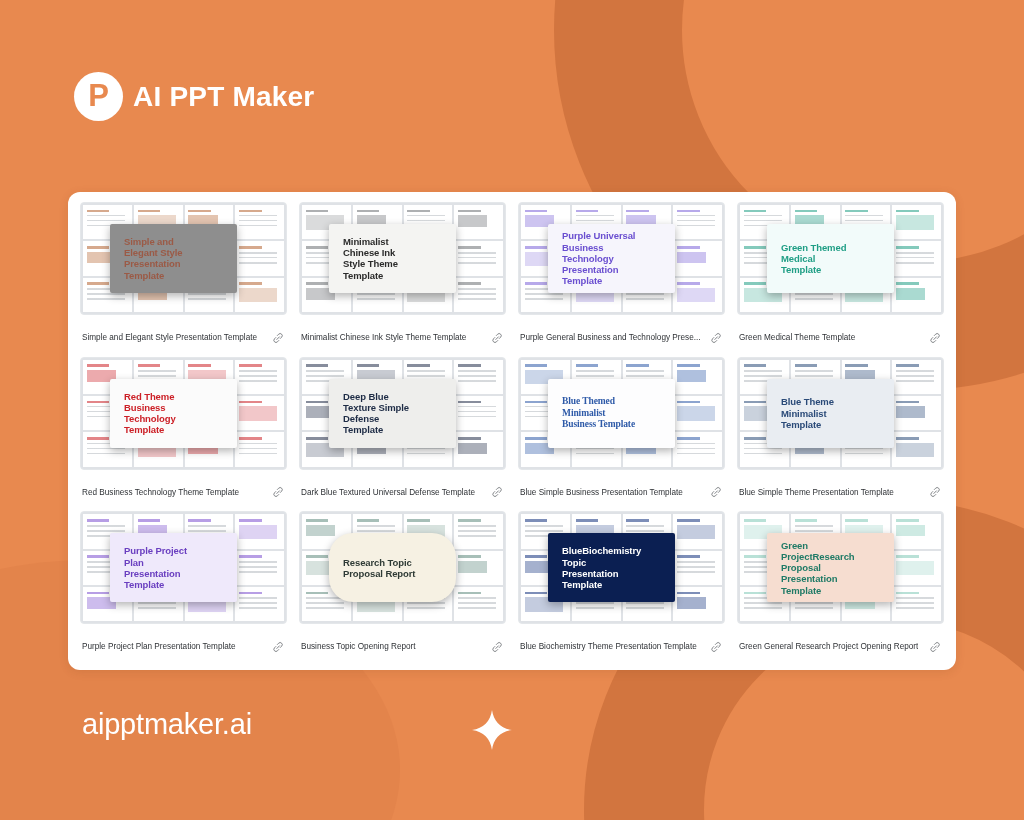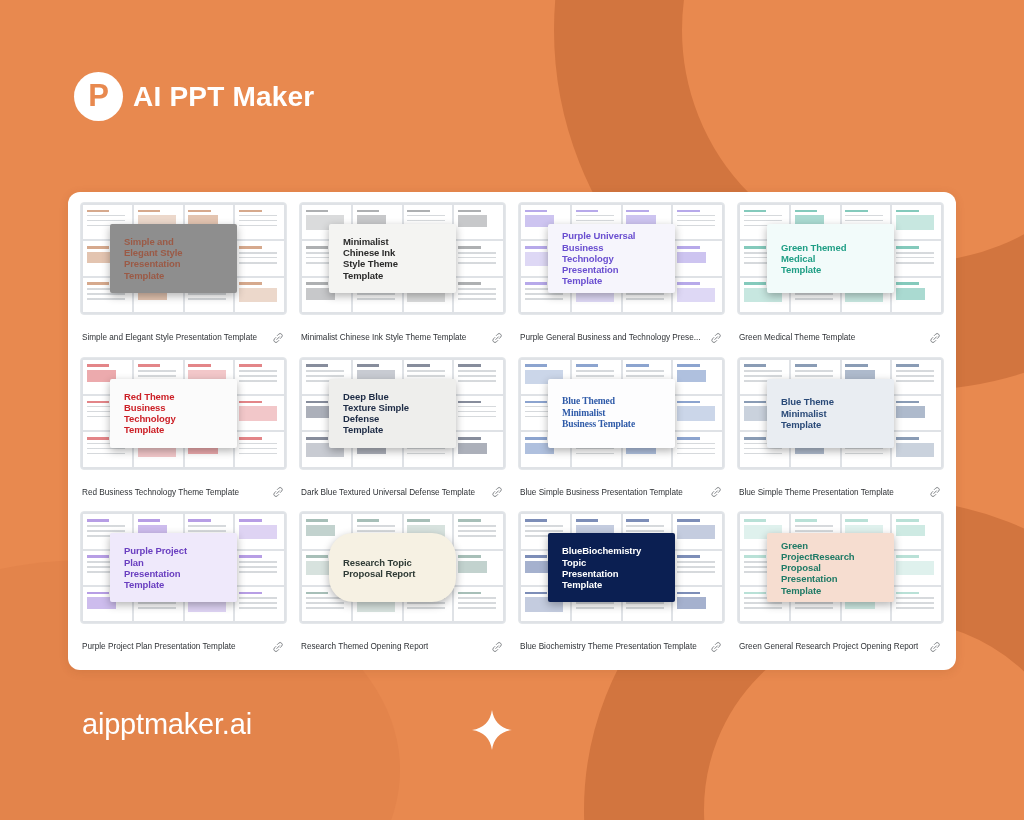--- a/index.html
+++ b/index.html
@@ -528,21 +528,21 @@
               <div class="mini " style="color: rgb(95, 138, 125);"></div>
               <div class="mini img" style="color: rgb(95, 138, 125);"></div>
               <div class="mini " style="color: rgb(95, 138, 125);"></div>
               <div class="mini " style="color: rgb(95, 138, 125);"></div>
             </div>
             <div class="hero" style="background: rgb(246, 241, 227); border-radius: 24px;">
               <div class="hero-title" style="color: rgb(47, 59, 54);">Research Topic Proposal Report</div>
             </div>
           </div>
           <div class="caption-row">
-            <div class="caption">Research Themed Opening Report</div>
+            <div class="caption">Business Topic Opening Report</div>
             <div class="link-icon"><svg viewBox="0 0 24 24" width="14" height="14" fill="none" stroke="#55595e" stroke-width="1.7" stroke-linecap="round">
                 <path d="M10 14.5 L14.5 10"></path>
                 <path d="M8.2 11.2 L6 13.4 a3.6 3.6 0 0 0 5.1 5.1 L13.3 16.3"></path>
                 <path d="M16 12.8 L18.2 10.6 a3.6 3.6 0 0 0 -5.1 -5.1 L10.9 7.7"></path>
               </svg></div>
           </div>
         </div>
         <div class="card">
           <div class="thumb">
             <div class="mosaic">

